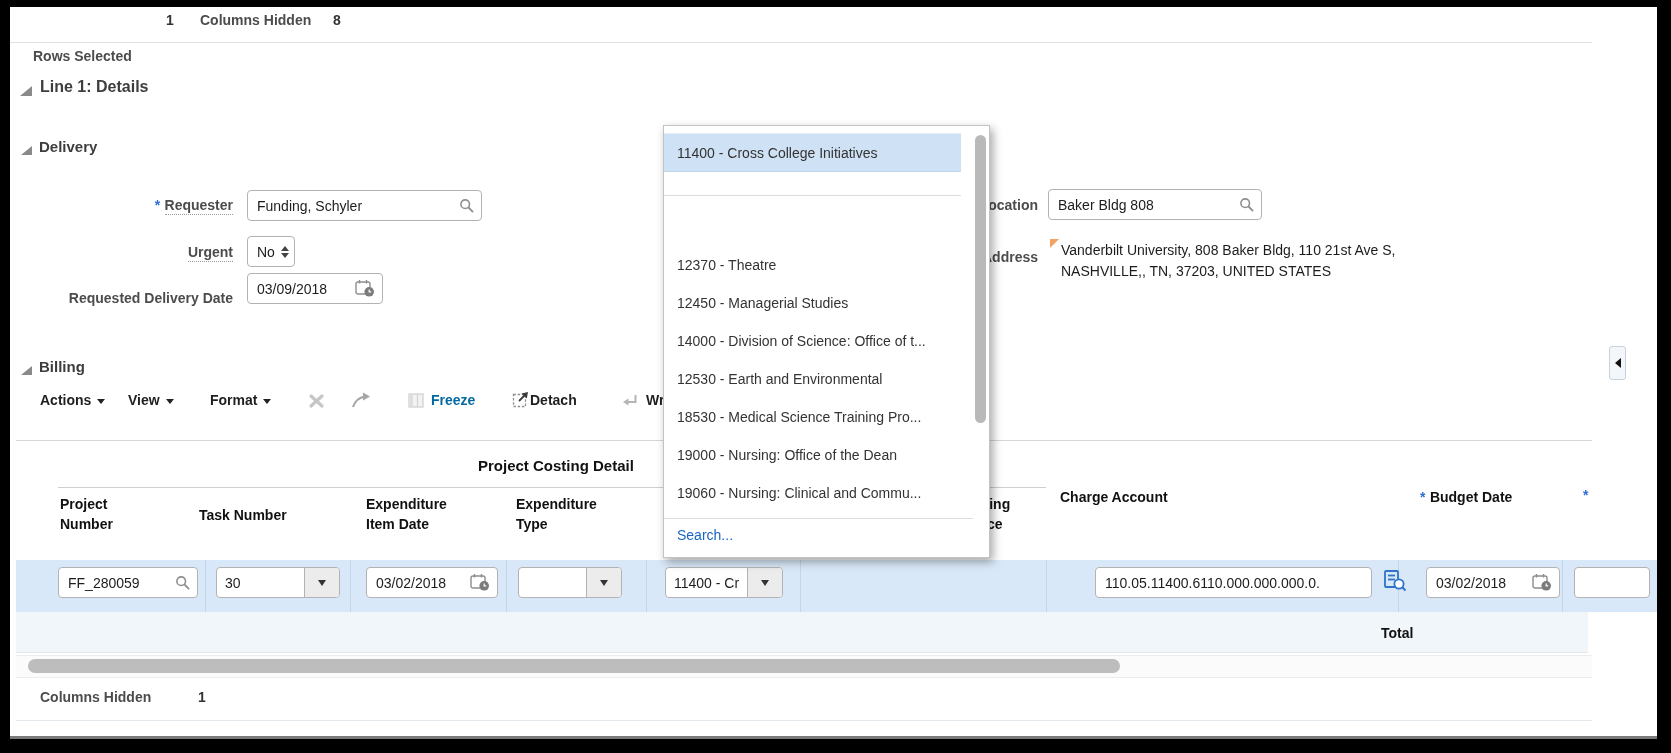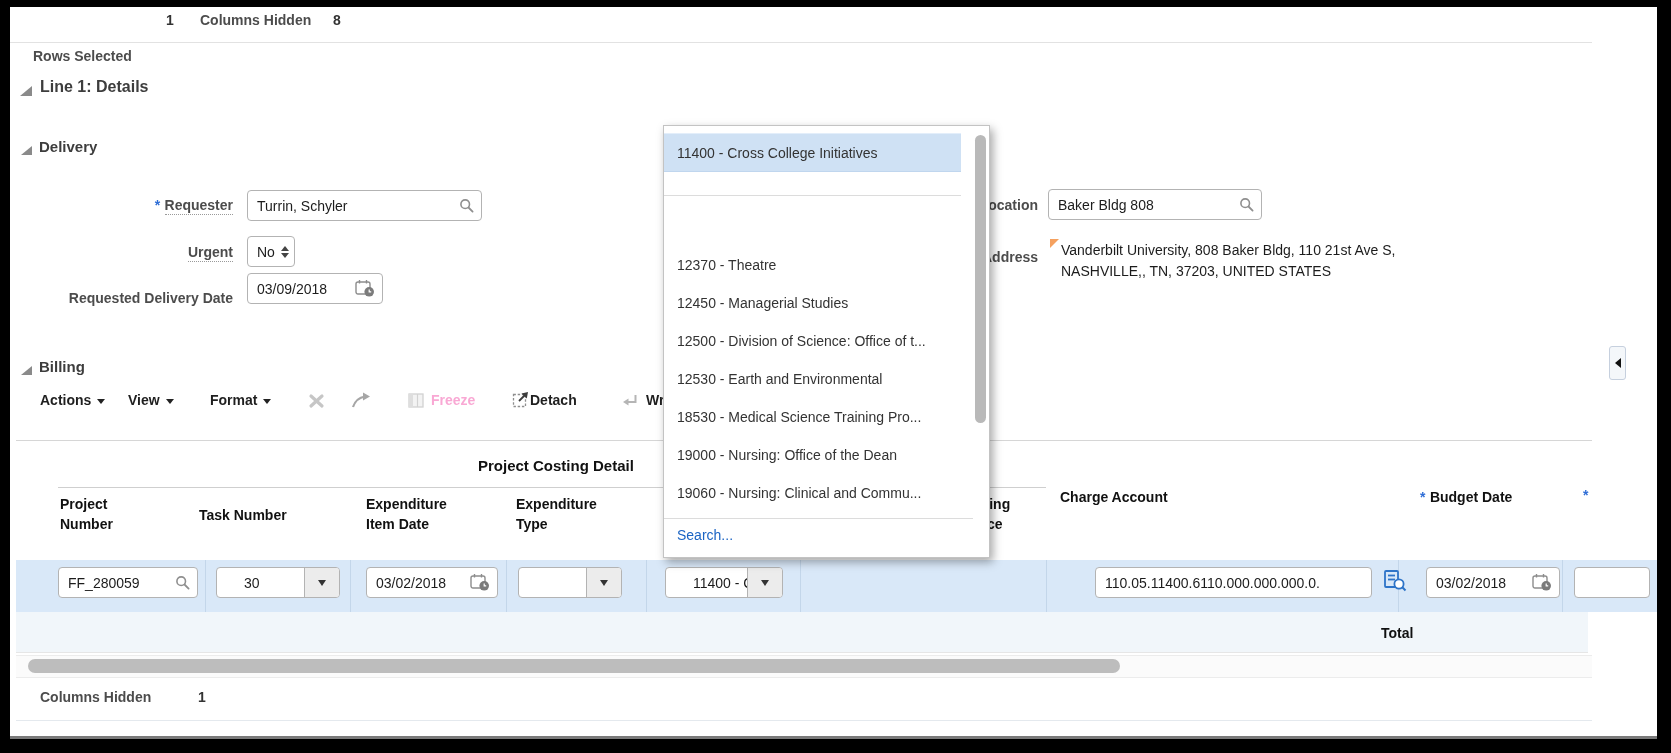--- a/index.html
+++ b/index.html
@@ -13,21 +13,21 @@
   .sec-tri{width:12px;height:10px;background:#8a8a8a;
            clip-path:polygon(100% 0,100% 100%,0 100%);}
   .sec-title{font-weight:bold;color:#3d3d3d;white-space:nowrap;}
   .dotted{border-bottom:1px dotted #9a9a9a;padding-bottom:1px;}
   .req{color:#2f6ed6;font-weight:bold;font-size:14px;}
   .input{position:absolute;background:#fff;border:1px solid #b3b3b3;border-radius:4px;
          height:31px;box-sizing:border-box;display:flex;align-items:center;
          padding:0 6px 0 9px;font-size:14px;color:#1c1c1c;}
   .input .tx{flex:1;overflow:hidden;white-space:nowrap;}
   .combo{position:absolute;height:31px;box-sizing:border-box;background:#fff;
-         border:1px solid #b3b3b3;border-radius:4px;display:flex;overflow:hidden;padding-left:19px;}
+         border:1px solid #b3b3b3;border-radius:4px;display:flex;overflow:hidden;}
   .combo .cfield{flex:1;display:flex;align-items:center;padding-left:8px;
          font-size:14px;color:#1c1c1c;overflow:hidden;white-space:nowrap;}
   .combo .cbtn{width:34px;background:#ececec;border-left:1px solid #b3b3b3;
          display:flex;align-items:center;justify-content:center;}
   .caret{width:0;height:0;border-left:4.5px solid transparent;
          border-right:4.5px solid transparent;border-top:6px solid #333;}
   .mcaret{display:inline-block;width:0;height:0;border-left:4px solid transparent;
           border-right:4px solid transparent;border-top:5px solid #222;margin-left:6px;
           vertical-align:middle;}
   .hline{position:absolute;height:1px;background:#e2e2e2;}
@@ -61,21 +61,21 @@
   <div class="abs sec-title" style="left:40px;top:78px;font-size:16px;">Line 1: Details</div>
 
   <div class="abs sec-tri" style="left:21px;top:146px;width:11px;height:9px;"></div>
   <div class="abs sec-title" style="left:39px;top:138px;font-size:15px;">Delivery</div>
 
   <div class="abs" style="left:0;top:196px;width:233px;text-align:right;">
     <span class="req">*</span>
     <span class="lbl dotted">Requester</span>
   </div>
   <div class="input" style="left:247px;top:190px;width:235px;">
-    <span class="tx">Turrin, Schyler</span>
+    <span class="tx">Funding, Schyler</span>
     <svg width="16" height="16" viewBox="0 0 16 16">
       <circle cx="6.2" cy="6.2" r="4.3" fill="none" stroke="#8f8f8f" stroke-width="1.6"></circle>
       <line x1="9.5" y1="9.5" x2="13.6" y2="13.6" stroke="#8f8f8f" stroke-width="1.8" stroke-linecap="round"></line>
     </svg>
   </div>
 
   <div class="abs" style="left:0;top:243px;width:233px;text-align:right;">
     <span class="lbl dotted">Urgent</span>
   </div>
   <div class="input" style="left:247px;top:236px;width:48px;padding-right:5px;">
@@ -138,21 +138,21 @@
   <svg class="abs" style="left:350px;top:392px;" width="24" height="17" viewBox="0 0 24 17">
     <path d="M3 15 Q 6 6 15 4.5" fill="none" stroke="#a6a6a6" stroke-width="2.2"></path>
     <path d="M13 0.5 L20 4.5 L13 8.5 Z" fill="#a6a6a6"></path>
   </svg>
   <div class="abs" style="left:408px;top:392px;display:flex;align-items:center;gap:7px;">
     <svg width="16" height="15" viewBox="0 0 16 15">
       <rect x="1" y="1" width="14" height="13" fill="#f3f3f3" stroke="#d2d2d2" stroke-width="1.3"></rect>
       <rect x="1" y="1" width="4" height="13" fill="#dedede"></rect>
       <line x1="9.5" y1="1" x2="9.5" y2="14" stroke="#d2d2d2" stroke-width="1.2"></line>
     </svg>
-    <span class="menu-item" style="color:#f9a8d4;">Freeze</span>
+    <span class="menu-item" style="color:#0369a1;">Freeze</span>
   </div>
   <div class="abs" style="left:512px;top:391px;display:flex;align-items:center;">
     <svg width="18" height="17" viewBox="0 0 18 17">
       <rect x="1.5" y="3.5" width="12" height="12" fill="none" stroke="#8f8f8f" stroke-width="1.3" stroke-dasharray="2.4,1.8"></rect>
       <line x1="7" y1="10" x2="13.5" y2="3.5" stroke="#3c3c3c" stroke-width="1.8"></line>
       <path d="M9.5 2.5 L16 1 L14.8 7.5 Z" fill="#3c3c3c"></path>
     </svg>
     <span class="menu-item">Detach</span>
   </div>
   <div class="abs" style="left:620px;top:392px;display:flex;align-items:center;gap:7px;">
@@ -274,21 +274,21 @@
     <span style="width:0;height:0;border-top:5px solid transparent;border-bottom:5px solid transparent;
           border-right:6px solid #111;"></span>
   </div>
 
   <div class="dd">
     <div class="dd-item dd-hi">11400 - Cross College Initiatives</div>
     <div class="dd-item" style="height:24px;line-height:24px;border-bottom:1px solid #dcdcdc;"></div>
     <div style="height:50px;"></div>
     <div class="dd-item">12370 - Theatre</div>
     <div class="dd-item">12450 - Managerial Studies</div>
-    <div class="dd-item">12500 - Division of Science: Office of t...</div>
+    <div class="dd-item">14000 - Division of Science: Office of t...</div>
     <div class="dd-item">12530 - Earth and Environmental</div>
     <div class="dd-item">18530 - Medical Science Training Pro...</div>
     <div class="dd-item">19000 - Nursing: Office of the Dean</div>
     <div class="dd-item">19060 - Nursing: Clinical and Commu...</div>
     <div style="height:6px;"></div>
     <div style="height:1px;background:#dcdcdc;margin-right:16px;"></div>
     <div class="dd-item" style="height:33px;line-height:33px;color:#1b64c4;">Search...</div>
     <div class="dd-scroll"></div>
   </div>
 </div>

